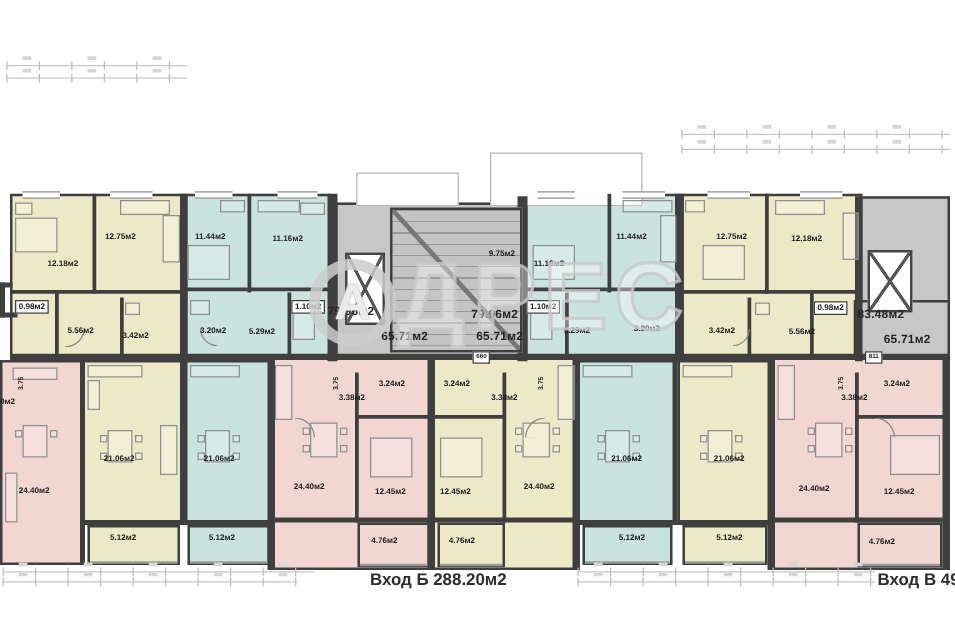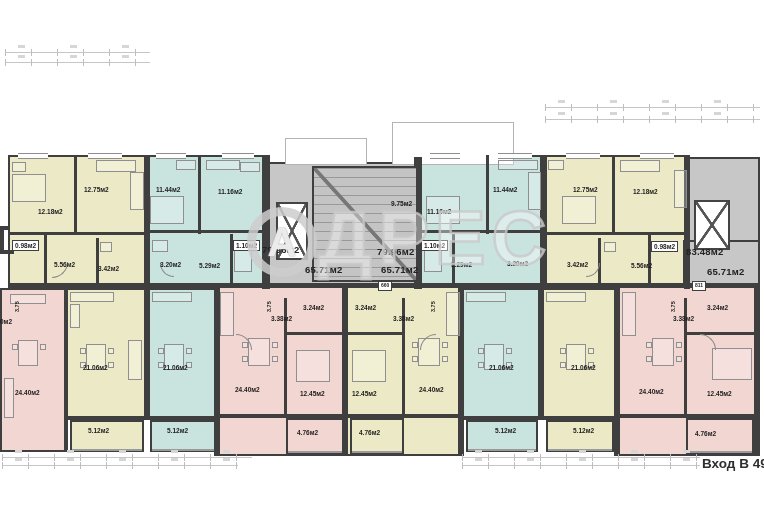--- a/index.html
+++ b/index.html
@@ -381,14 +381,15 @@
       <div class="lbl" style="left: 0px; top: 318px;">0м2</div>
     </div>
 
   <div id="wm">
     <div class="wm-circle">
       <span>А</span>
     </div>
     <span class="wm-brand">ДРЕС</span>
   </div>
 
+  <div class="entr" style="left:296px;top:456px;">Вход Б 288.20м2</div>
   <div class="entr" style="left:702px;top:456px;">Вход В 493</div>
 </div>
 
 </body></html>

